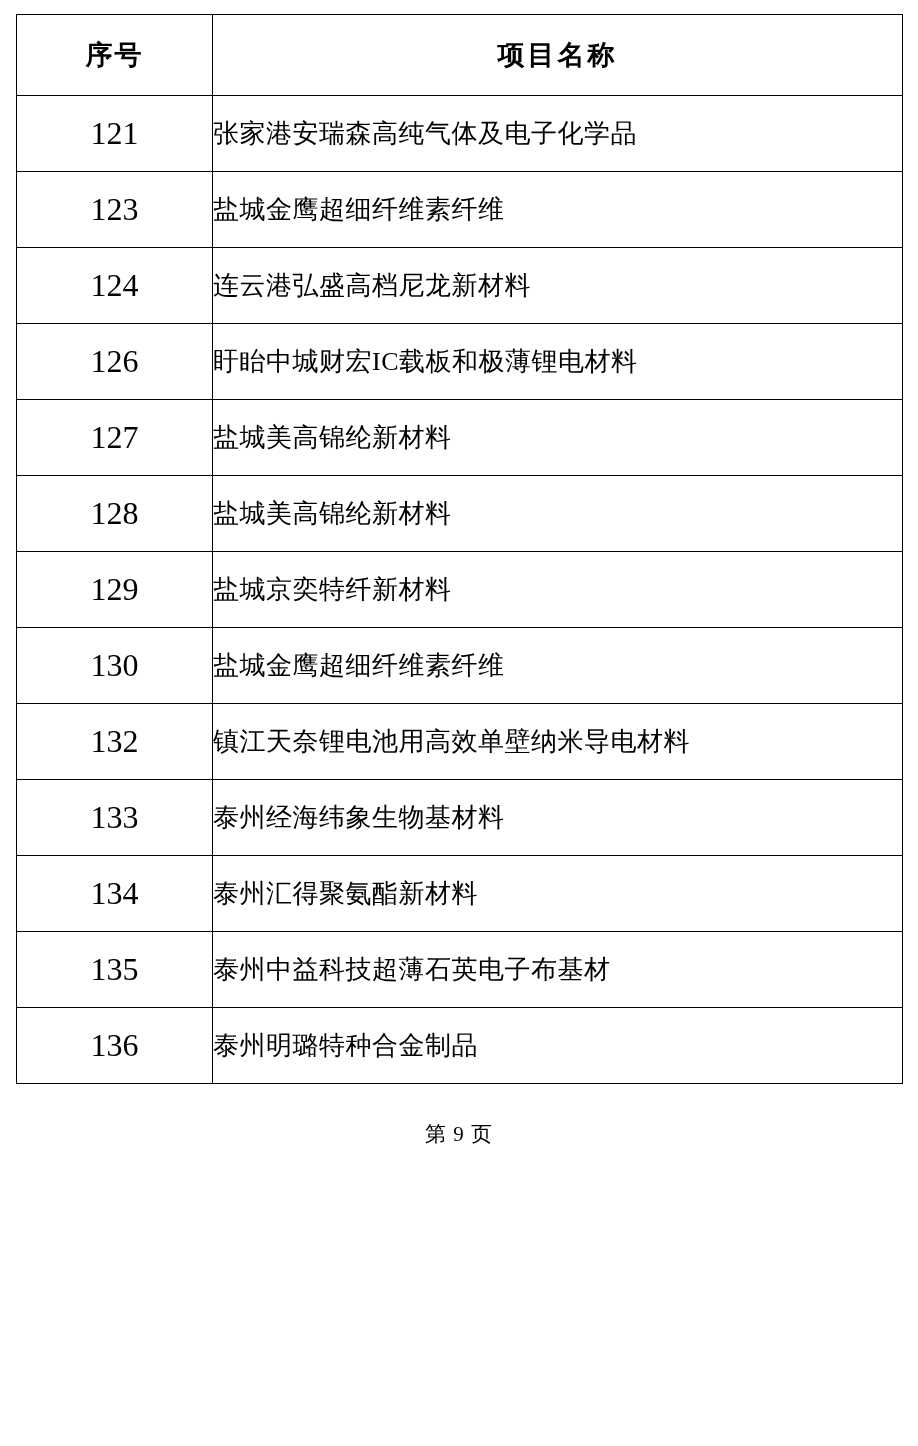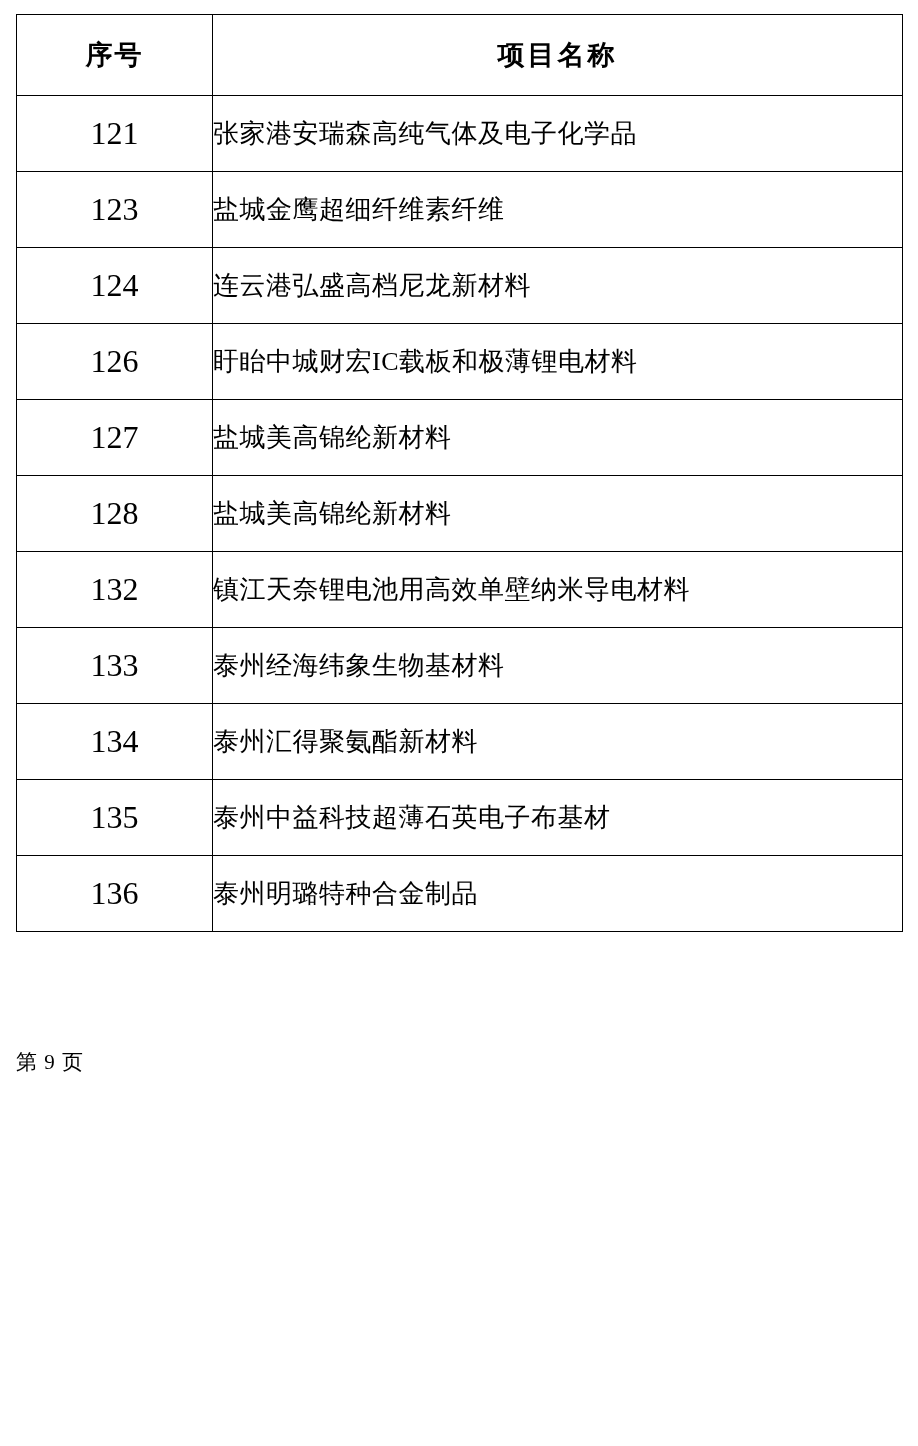--- a/index.html
+++ b/index.html
@@ -55,20 +55,21 @@
   }
   td.name-cell {
     height: 75px;
     text-align: left;
     font-size: 26px;
     padding-left: 14px;
     letter-spacing: 0.5px;
   }
   .footer {
     margin-top: auto;
+    text-align: center;
     font-size: 21px;
     padding-bottom: 36px;
     letter-spacing: 1px;
   }
 </style>
 </head>
 <body>
 
 <div class="page">
 
@@ -102,20 +103,28 @@
         </tr>
         <tr>
           <td class="seq-cell">127</td>
           <td class="name-cell">盐城美高锦纶新材料</td>
         </tr>
         <tr>
           <td class="seq-cell">128</td>
           <td class="name-cell">盐城美高锦纶新材料</td>
         </tr>
         <tr>
+          <td class="seq-cell">129</td>
+          <td class="name-cell">盐城京奕特纤新材料</td>
+        </tr>
+        <tr>
+          <td class="seq-cell">130</td>
+          <td class="name-cell">盐城金鹰超细纤维素纤维</td>
+        </tr>
+        <tr>
           <td class="seq-cell">132</td>
           <td class="name-cell">镇江天奈锂电池用高效单壁纳米导电材料</td>
         </tr>
         <tr>
           <td class="seq-cell">133</td>
           <td class="name-cell">泰州经海纬象生物基材料</td>
         </tr>
         <tr>
           <td class="seq-cell">134</td>
           <td class="name-cell">泰州汇得聚氨酯新材料</td>

